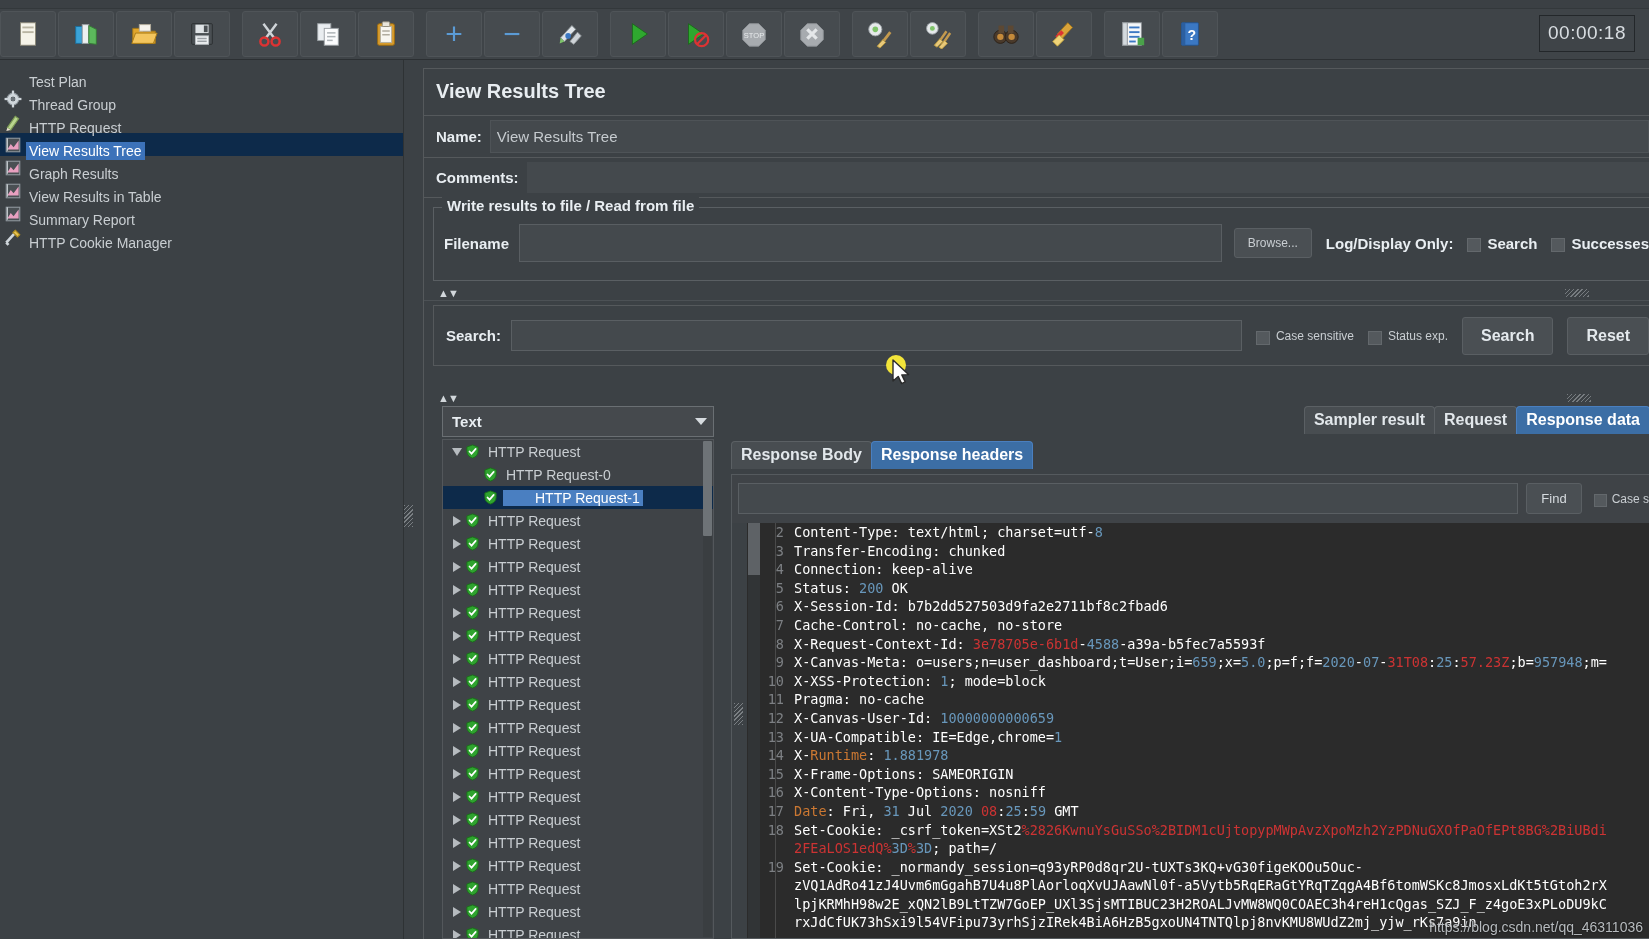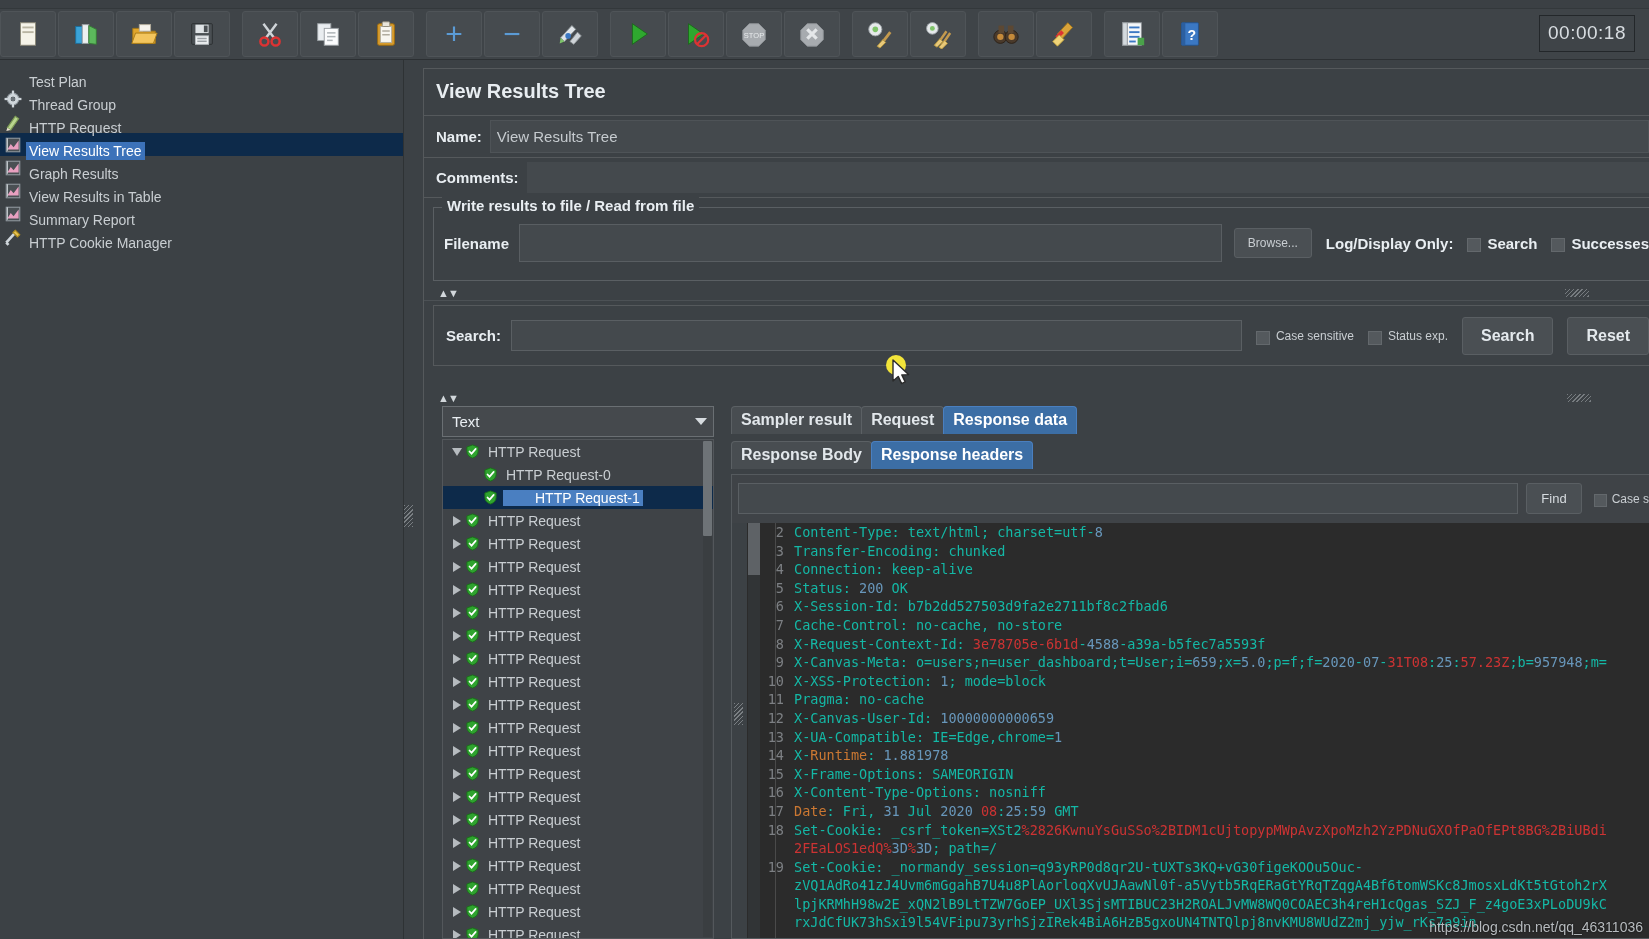--- a/index.html
+++ b/index.html
@@ -159,42 +159,42 @@
   #bottom-splitbar { height: 14px; position:relative; }
 
   #results-col {
     position:absolute; left:9px; top:14px; width: 272px; bottom:0;
   }
   #combo {
     height: 31px; background:#45494d; border:1px solid #6a6f73;
     display:flex; align-items:center; justify-content:space-between;
     padding: 0 6px 0 9px; cursor:pointer;
   }
-  #combo-label { font-weight:normal; font-size:15px; color:#e9eef2; }
+  #combo-label { font-weight:bold; font-size:15px; color:#e9eef2; }
   .caret-dn { width:0;height:0;border-left:6px solid transparent;border-right:6px solid transparent;border-top:7px solid #d6dbdf; }
   #tree-box {
     position:absolute; top:33px; left:0; right:0; bottom:0;
     background:#3f4347; border:1px solid #53575b; overflow:hidden;
   }
   .tr-row { height: 23px; display:flex; align-items:center; padding-left:6px; white-space:nowrap; cursor:pointer;}
   .tr-row.sel { background:#0d2a4a; }
   .tr-row.sel .tr-lbl { background:#4a7fc1; color:#fff;padding-left:32px; }
   .tr-lbl { font-size:14px; color:#c9ced2; padding:0 3px; }
   .tw { width:16px; flex:0 0 auto; display:flex; align-items:center; justify-content:center; }
   .tri-r { width:0;height:0;border-top:5px solid transparent;border-bottom:5px solid transparent;border-left:8px solid #b6bbbf;}
   .tri-d { width:0;height:0;border-left:5px solid transparent;border-right:5px solid transparent;border-top:8px solid #b6bbbf;}
   .shield { width:15px;height:15px;margin-right:5px;flex:0 0 auto;display:block;}
   #tree-scroll {
     position:absolute; right:1px; top:1px; width:9px; bottom:1px; background:#3a3e41;
   }
   #tree-thumb { position:absolute; top:0; left:0; width:9px; height:95px; background:#6e7377; border-radius:1px;}
 
   
   #resp-col { position:absolute; left:292px; top:14px; right:0; bottom:0; }
-  #tabbar-1 { display:flex; align-items:flex-end; height:28px; padding-left:6px; }
+  #tabbar-1 { display:flex; align-items:flex-end; height:28px; padding-left:6px;justify-content:flex-end; }
   .tab {
     background:#484d51; border:1px solid #5b6064; border-bottom:none;
     border-radius: 4px 4px 0 0; padding: 4px 9px 5px;
     font-weight:bold; font-size:16px; color:#e2e7eb; cursor:pointer;
     margin-right: -1px;
   }
   .tab.active { background:#3c6ea5; border-color:#4a7fbf; color:#ffffff; }
   #tabbar-2 { display:flex; align-items:flex-end; height:30px; padding-left:6px; margin-top:5px; }
   #resp-body-area {
     position:absolute; left:6px; right:0; top:68px; bottom:0;
@@ -222,21 +222,21 @@
   }
   #code-scroll { position:absolute; left:16px; top:0; width:12px; bottom:0; background:#313436;}
   #code-thumb { position:absolute; left:0; top:0; width:12px; height:52px; background:#5e6266;}
   #code-lines { position:absolute; left:28px; top:0; right:0; bottom:0; }
   .cline { display:flex; white-space:pre; }
   .cno { width:34px; text-align:right; color:#7d8084; flex:0 0 auto; padding-right:10px;}
   .ctxt { color:#c8c8c8; flex:1 1 auto; }
   .k-blue { color:#6897bb; }
   .k-red  { color:#cc3333; }
   .k-orange { color:#cc7832; }
-  .k-gray { color:#14b8a6; }
+  .k-gray { color:#ffffff; }
 
   
   #cursor { position:absolute; left:884px; top:355px; width:34px; height:34px; pointer-events:none; }
   #watermark {
     position:absolute; right:6px; bottom:4px; font-size:14px;
     color:#cfd4d8; opacity:.85; font-family:"Liberation Sans",sans-serif;
     text-shadow: 0 0 2px #000;
   }
   
   #vhandle {

